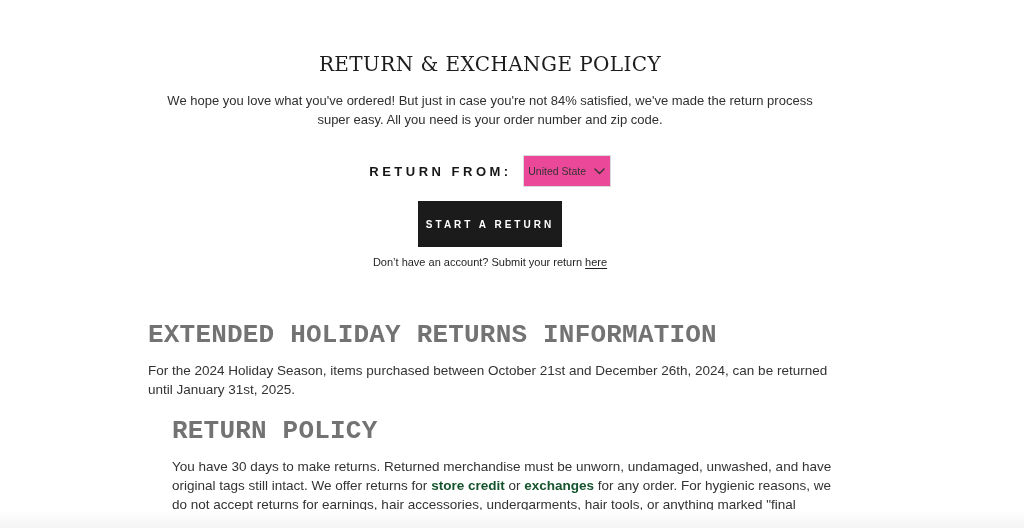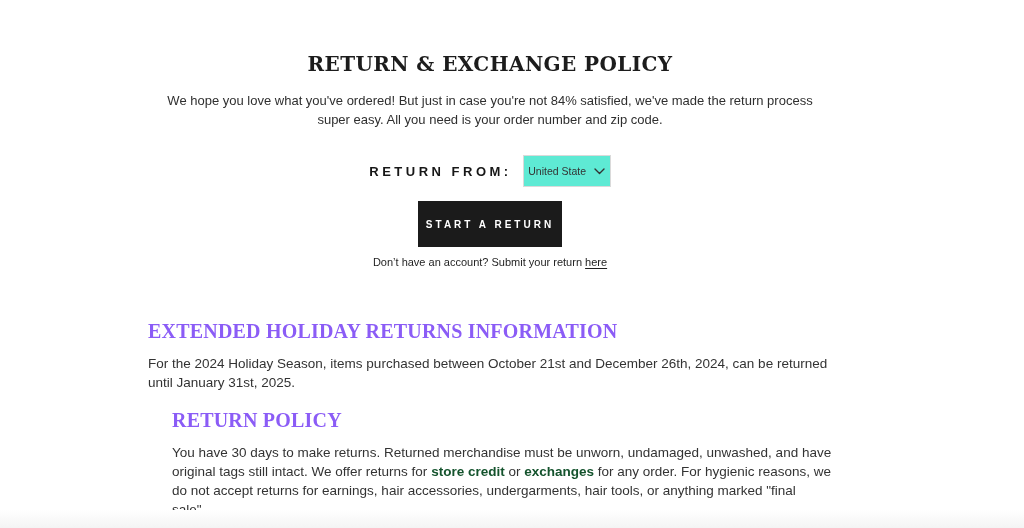--- a/index.html
+++ b/index.html
@@ -15,21 +15,21 @@
   }
   .content {
     width: 684px;
     margin-left: 148px;
   }
   
   .hero { text-align: center; padding-top: 52px; }
   .page-title {
     font-family: "DejaVu Serif", "Liberation Serif", serif;
     font-size: 20px;
-    font-weight: 700;
+    font-weight: 400;
     letter-spacing: 0.4px;
     color: #1c1c1c;
     margin: 0 0 15px 0;
   }
   .intro {
     font-size: 13px;
     line-height: 19px;
     color: #2f2f2f;
     margin: 0 auto;
     max-width: 668px;
@@ -45,21 +45,21 @@
     font-size: 13px;
     font-weight: 700;
     letter-spacing: 3.5px;
     color: #171717;
     white-space: nowrap;
   }
   .country-select {
     width: 88px;
     height: 32px;
     border: 1px solid #dadada;
-    background: #5eead4;
+    background: #ec4899;
     display: flex;
     align-items: center;
     justify-content: center;
     gap: 8px;
     font-size: 10.5px;
     color: #333333;
     cursor: pointer;
   }
   .country-select svg { display: block; }
   .start-btn {
@@ -84,25 +84,25 @@
     color: inherit;
     text-decoration: underline;
     text-underline-offset: 2px;
     cursor: pointer;
   }
   
   .policy { text-align: left; }
   .policy-first { margin-top: 52px; }
   .policy-second { margin-top: 17px; margin-left: 24px; }
   .policy-heading {
-    font-family: Liberation Serif, serif;
-    font-size: 20px;
+    font-family: Liberation Mono, monospace;
+    font-size: 26px;
     font-weight: 600;
     letter-spacing: 0.2px;
-    color: #8b5cf6;
+    color: #737373;
     margin: 0 0 11px 0;
   }
   .policy-text {
     font-size: 13.5px;
     line-height: 19px;
     color: #333333;
     margin: 0;
   }
   .policy-text b { font-weight: 700; color: #14532d; }
   

